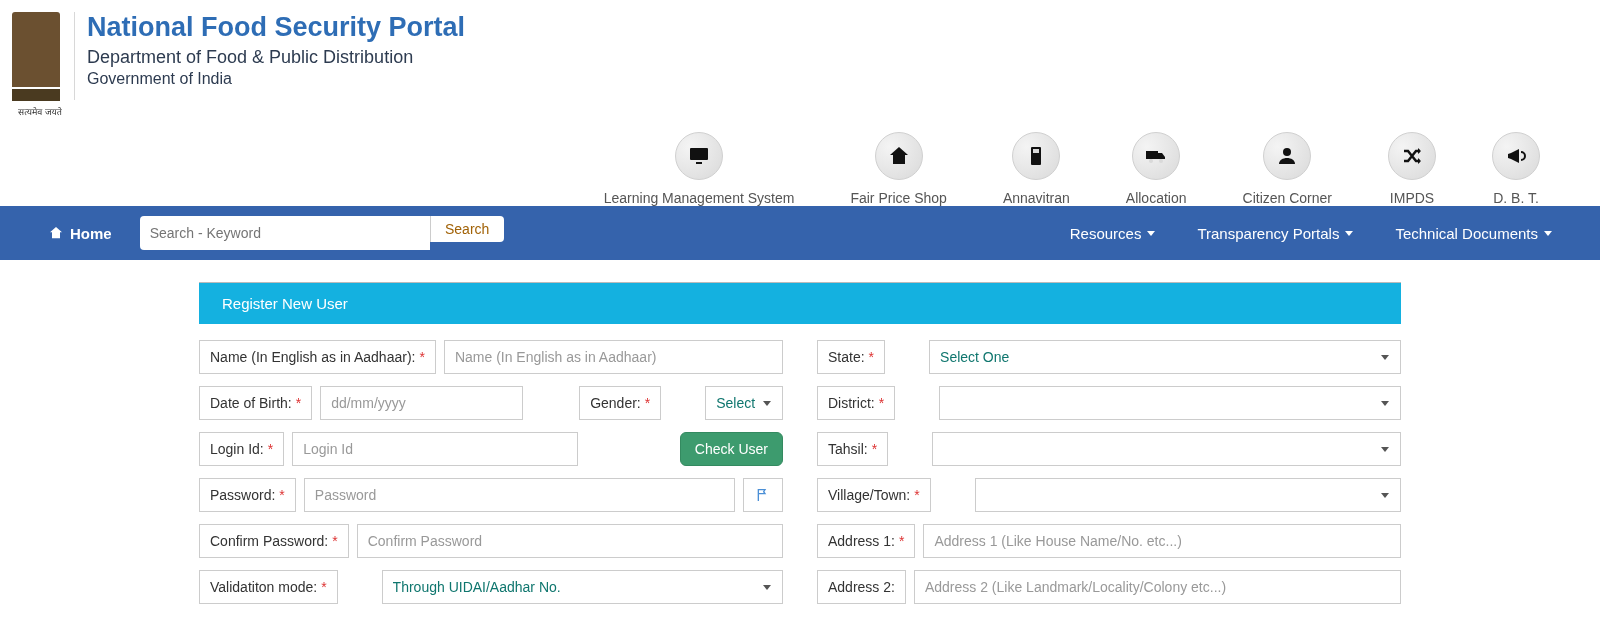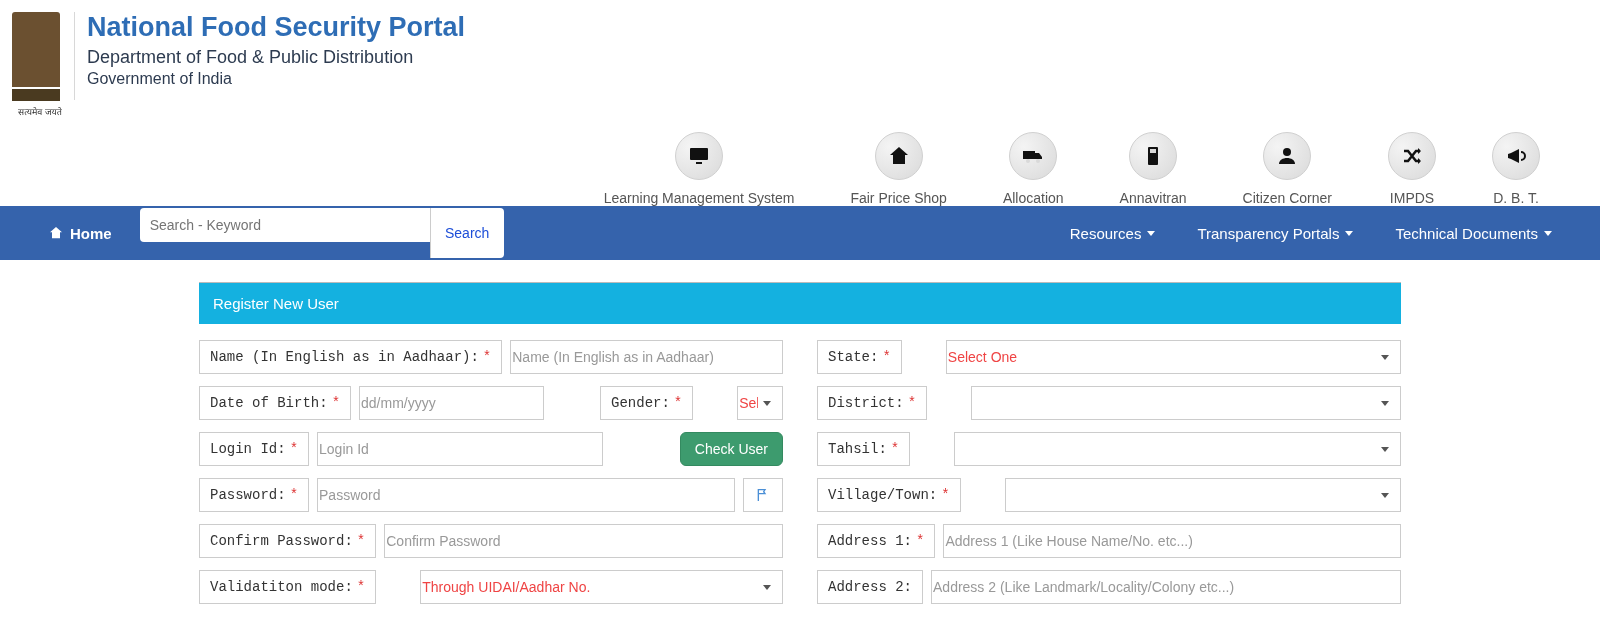--- a/index.html
+++ b/index.html
@@ -19,33 +19,33 @@
 .icon-circle { width: 48px; height: 48px; border-radius: 50%; background: radial-gradient(circle at 30% 30%, #f4f4f4, #d9d9d9); display: flex; align-items: center; justify-content: center; border: 1px solid #d0d0d0; }
 .icon-circle svg { width: 24px; height: 24px; fill: #111; }
 .icon-label { margin-top: 10px; font-size: 14px; color: #555; text-align: center; }
 
 .blue-bar { background: #3563ac; height: 54px; display: flex; align-items: center; justify-content: space-between; padding: 0 48px; color: #fff; }
 .bar-left { display: flex; align-items: center; gap: 28px; }
 .home-link { display: flex; align-items: center; gap: 6px; font-size: 15px; font-weight: 600; cursor: pointer; }
 .home-link svg { width: 16px; height: 16px; fill: #fff; }
 .search-wrap { display: flex; }
 .search-input { width: 290px; height: 34px; padding: 0 10px; border: none; border-radius: 4px 0 0 4px; font-size: 14px; color: #555; }
-.search-btn { width: 74px; height: 50px; background: #fff; color: #1d4ed8; border: none; border-left: 1px solid #ccc; border-radius: 0 4px 4px 0; font-size: 14px; cursor: pointer; }
+.search-btn { width: 74px; height: 26px; background: #fff; color: #a16207; border: none; border-left: 1px solid #ccc; border-radius: 0 4px 4px 0; font-size: 14px; cursor: pointer; }
 .bar-right { display: flex; gap: 42px; }
 .menu-item { display: flex; align-items: center; gap: 6px; font-size: 15px; cursor: pointer; }
 .caret { width: 0; height: 0; border-left: 4px solid transparent; border-right: 4px solid transparent; border-top: 5px solid #fff; }
 
 .content { max-width: 1210px; margin: 22px auto 0 auto; padding: 0 4px; }
-.panel-title { background: #14b1e0; color: #fff; padding: 12px 14px; font-size: 15px; border-top: 1px solid #bbb; }
+.panel-title { background: #14b1e0; color: #fff; padding: 12px 23px; font-size: 15px; border-top: 1px solid #bbb; }
 .form-area { display: flex; gap: 34px; padding-top: 16px; }
 .col { flex: 1; display: flex; flex-direction: column; gap: 12px; }
 .row { display: flex; align-items: stretch; gap: 8px; }
-.lbl-box { border: 1px solid #ccc; padding: 8px 10px; display: flex; align-items: center; font-size: 14px; color: #333; white-space: nowrap; font-family: Liberation Mono, monospace; }
+.lbl-box { border: 1px solid #ccc; padding: 8px 10px; display: flex; align-items: center; font-size: 14px; color: #333; white-space: nowrap; }
 .req { color: #d33; margin-left: 4px; }
-.ctrl { flex: 1; height: 34px; border: 1px solid #ccc; padding: 0 1px; font-size: 14px; color: #ef4444; background: #fff; }
+.ctrl { flex: 1; height: 34px; border: 1px solid #ccc; padding: 0 10px; font-size: 14px; color: #0f766e; background: #fff; }
 .ctrl::placeholder { color: #999; }
 select.ctrl { padding-right: 24px; }
 .btn-check { background: #3d9b6e; border: 1px solid #348a60; color: #fff; height: 34px; padding: 0 14px; font-size: 14px; border-radius: 6px; cursor: pointer; }
 .flag-box { width: 40px; height: 34px; border: 1px solid #ccc; display: flex; align-items: center; justify-content: center; }
 .flag-box svg { width: 16px; height: 16px; fill: none; stroke: #4b8fd6; stroke-width: 2; }
 .gap-spacer { width: 40px; flex: none; }
 
 .sel-wrap { position: relative; flex: 1; margin-left: 36px; }
 .sel-wrap .ctrl { width: 100%; appearance: none; }
 .sel-wrap::after { content: ""; position: absolute; right: 12px; top: 15px; width: 0; height: 0; border-left: 4px solid transparent; border-right: 4px solid transparent; border-top: 5px solid #555; pointer-events: none; }
@@ -80,36 +80,36 @@
     <div class="icon-circle">
         <svg viewBox="0 0 24 24">
           <path d="M12 3l9 8h-3v9H6v-9H3z"></path>
         </svg>
       </div>
     <div class="icon-label">Fair Price Shop</div>
   </div>
   <div class="icon-item">
     <div class="icon-circle">
         <svg viewBox="0 0 24 24">
+          <rect x="7" y="3" width="10" height="18" rx="1"></rect>
+          <rect x="9" y="5" width="6" height="4" fill="#d9d9d9"></rect>
+        </svg>
+      </div>
+    <div class="icon-label">Annavitran</div>
+  </div>
+  <div class="icon-item">
+    <div class="icon-circle">
+        <svg viewBox="0 0 24 24">
           <rect x="2" y="7" width="12" height="8"></rect>
           <path d="M14 9h4l3 4v2h-7z"></path>
           <circle cx="7" cy="17" r="2" fill="#d9d9d9"></circle>
           <circle cx="17" cy="17" r="2" fill="#d9d9d9"></circle>
         </svg>
       </div>
     <div class="icon-label">Allocation</div>
-  </div>
-  <div class="icon-item">
-    <div class="icon-circle">
-        <svg viewBox="0 0 24 24">
-          <rect x="7" y="3" width="10" height="18" rx="1"></rect>
-          <rect x="9" y="5" width="6" height="4" fill="#d9d9d9"></rect>
-        </svg>
-      </div>
-    <div class="icon-label">Annavitran</div>
   </div>
   <div class="icon-item">
     <div class="icon-circle">
         <svg viewBox="0 0 24 24">
           <circle cx="12" cy="8" r="4"></circle>
           <path d="M4 20c0-4 4-6 8-6s8 2 8 6z"></path>
         </svg>
       </div>
     <div class="icon-label">Citizen Corner</div>
   </div>

